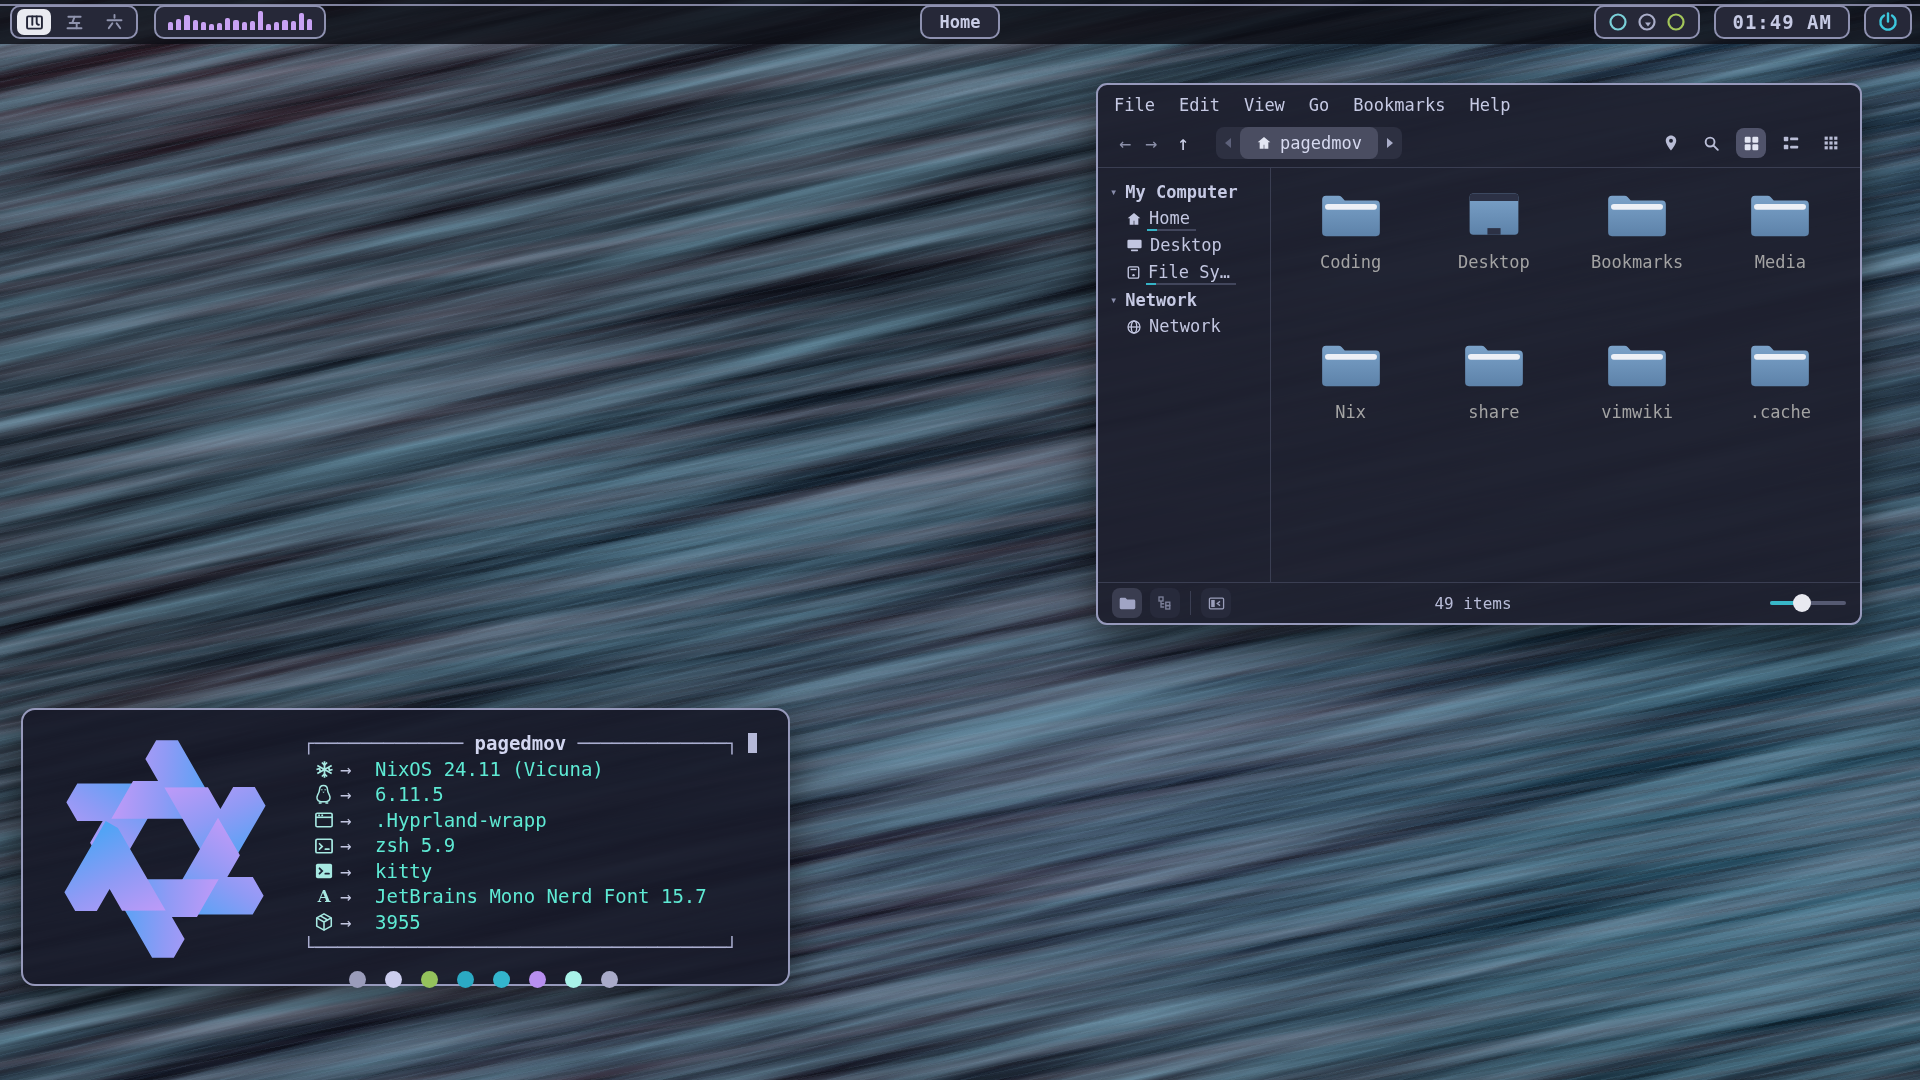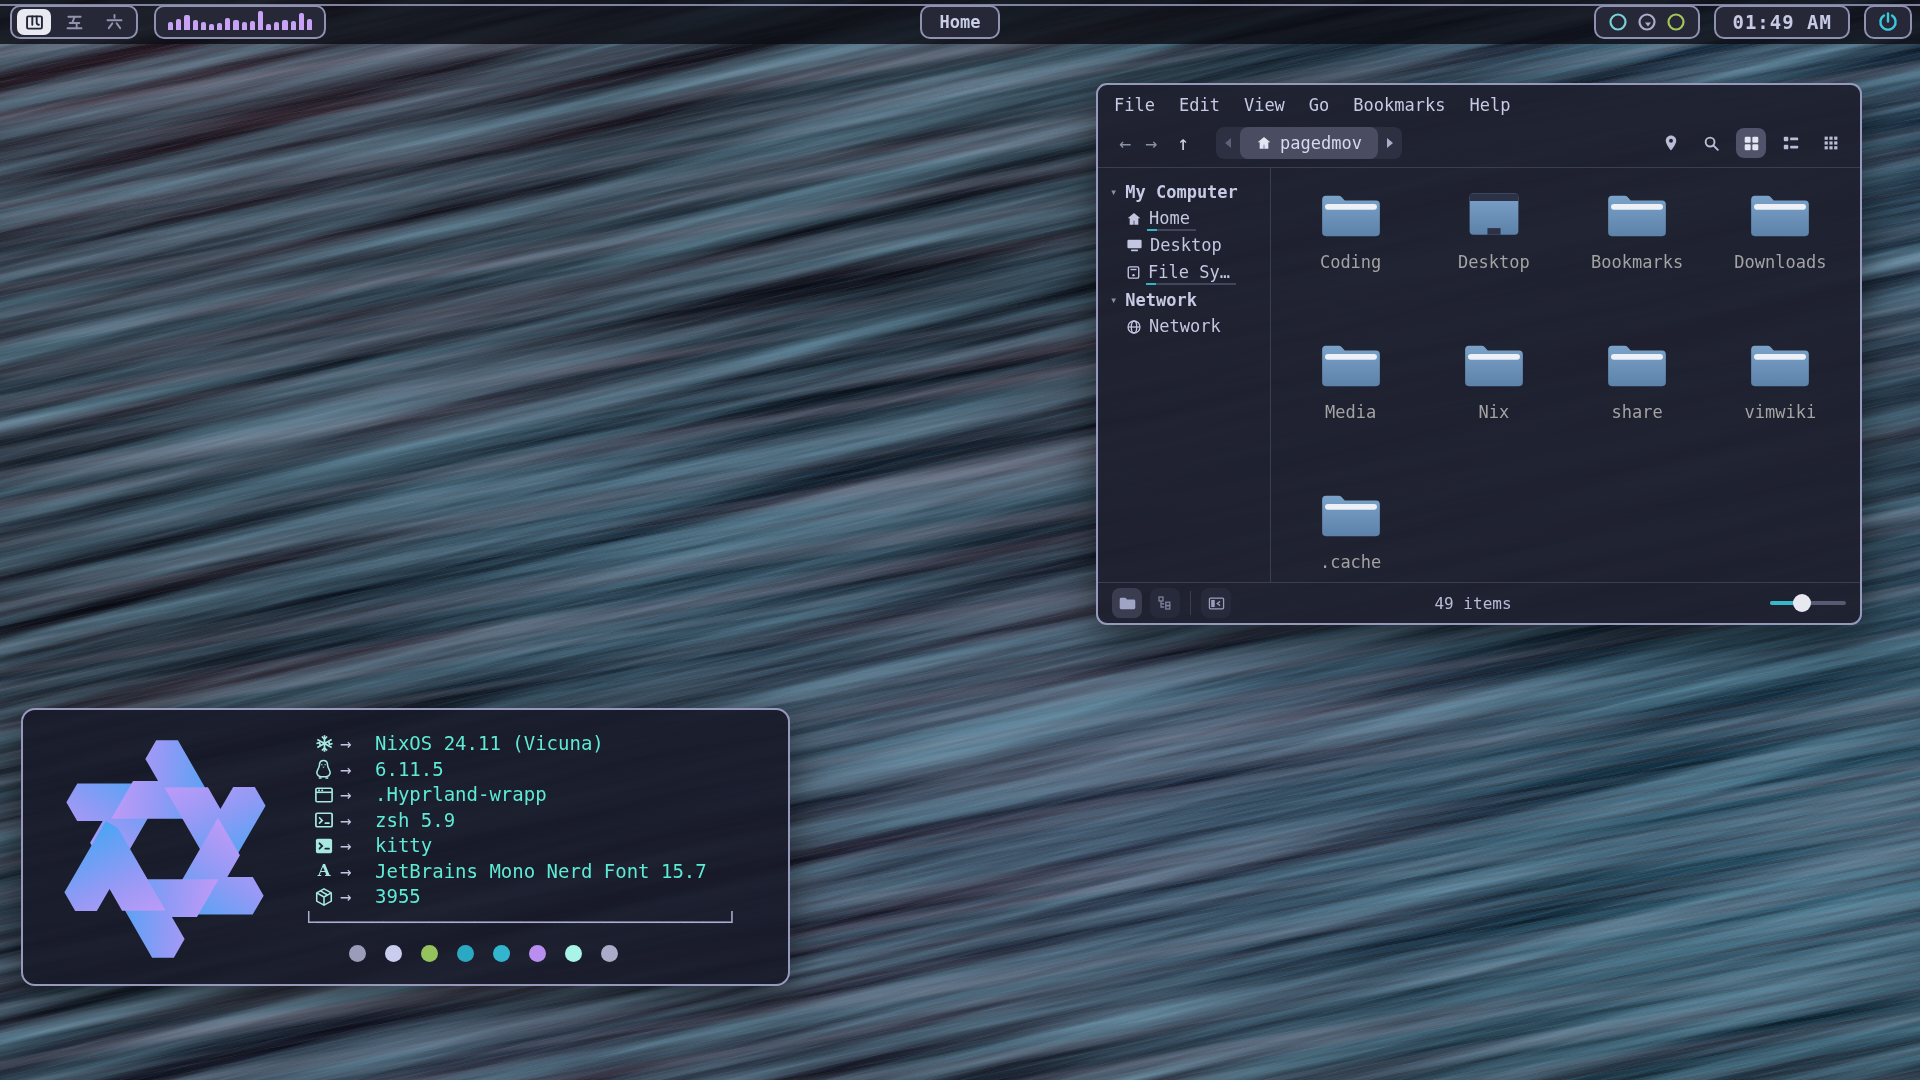--- a/index.html
+++ b/index.html
@@ -404,35 +404,20 @@
               <defs>
                 <linearGradient id="fg" x1="0" y1="0" x2="0" y2="1">
                   <stop offset="0" stop-color="#7ba2c9"></stop>
                   <stop offset="1" stop-color="#5d82a9"></stop>
                 </linearGradient>
               </defs>
               <path fill="url(#fg)" d="M2 10 q0-4 4-4 h13 q2 0 3.2 1.4 L25.5 11 H58 q4 0 4 4 v29 q0 4-4 4 H6 q-4 0-4-4 Z"></path>
               <rect x="5" y="14.5" width="54" height="6" rx="3" fill="#edf0f6"></rect>
             </svg>
           </span>
-          <span class="fname">Downloads</span>
-        </div>
-        <div class="file-cell">
-          <span class="ficon">
-            <svg width="62" height="50" viewBox="0 0 64 52">
-              <defs>
-                <linearGradient id="fg" x1="0" y1="0" x2="0" y2="1">
-                  <stop offset="0" stop-color="#7ba2c9"></stop>
-                  <stop offset="1" stop-color="#5d82a9"></stop>
-                </linearGradient>
-              </defs>
-              <path fill="url(#fg)" d="M2 10 q0-4 4-4 h13 q2 0 3.2 1.4 L25.5 11 H58 q4 0 4 4 v29 q0 4-4 4 H6 q-4 0-4-4 Z"></path>
-              <rect x="5" y="14.5" width="54" height="6" rx="3" fill="#edf0f6"></rect>
-            </svg>
-          </span>
           <span class="fname">Media</span>
         </div>
         <div class="file-cell">
           <span class="ficon">
             <svg width="62" height="50" viewBox="0 0 64 52">
               <defs>
                 <linearGradient id="fg" x1="0" y1="0" x2="0" y2="1">
                   <stop offset="0" stop-color="#7ba2c9"></stop>
                   <stop offset="1" stop-color="#5d82a9"></stop>
                 </linearGradient>
@@ -547,20 +532,21 @@
         <g transform="rotate(240 323 134)">
             <path fill="url(#lambdaGrad)" d="M309.41 2.63 L187.19 214.31 131.04 117.83 163.32 62.26 98.01 62.15 70.30 14.21 98.36 -33.86 309.24 -33.50 Z"></path>
           </g>
         <g transform="rotate(300 323 134)">
             <path fill="url(#lambdaGrad)" d="M309.41 2.63 L187.19 214.31 131.04 117.83 163.32 62.26 98.01 62.15 70.30 14.21 98.36 -33.86 309.24 -33.50 Z"></path>
           </g>
       </g>
     </svg>
   </div>
   <div class="fetch">
+    <div class="boxline"><span id="box-top-left">┌─────────────</span><span class="ftitle" id="fetch-title"> pagedmov </span><span id="box-top-right">─────────────┐</span><span class="cursor-block"></span></div>
     <div id="fetch-rows">
         <div class="frow">
           <span class="ficol">
             <svg width="21" height="21" viewBox="0 0 24 24" fill="none" stroke="#a7e9e2" stroke-width="2">
               <path d="M12 2.5 v19 M3.8 7.3 l16.4 9.4 M3.8 16.7 l16.4 -9.4"></path>
               <path d="M9 4 l3 3 3-3 M9 20 l3-3 3 3 M2.8 12 l3.5-1 1 3.5 M21.2 12 l-3.5 1 -1-3.5"></path>
             </svg>
           </span>
           <span class="farrow">→</span>
           <span class="fval">NixOS 24.11 (Vicuna)</span>

